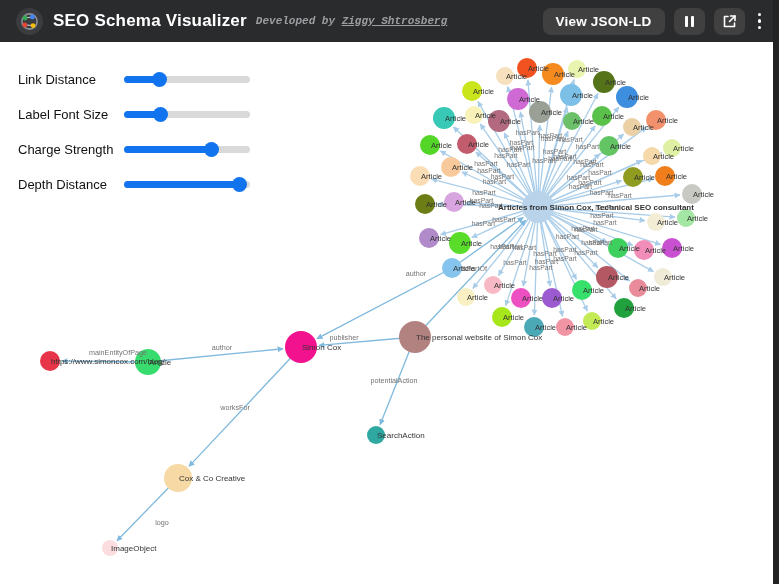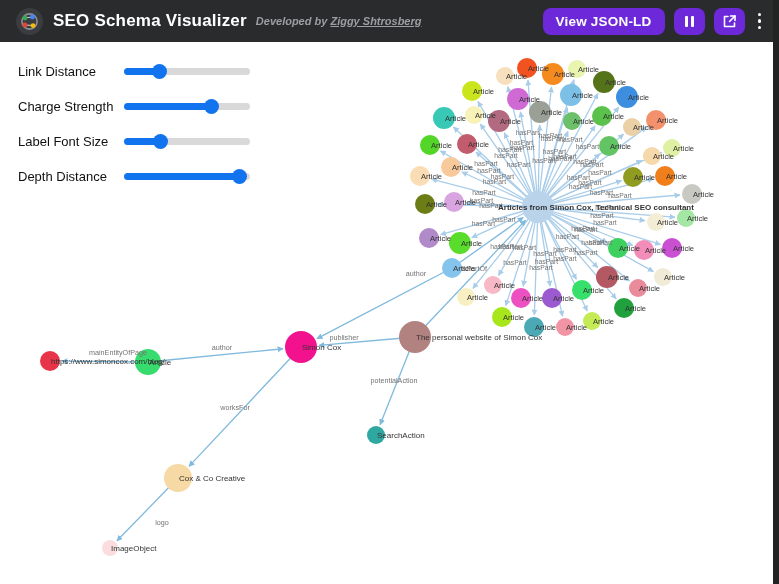--- a/index.html
+++ b/index.html
@@ -17,42 +17,42 @@
   .logo-wrap {
     width:27px; height:27px; border-radius:50%; background:#3a3c3f;
     display:flex; align-items:center; justify-content:center; flex:0 0 auto;
   }
   .app-title {
     color:#ffffff; font-size:17px; font-weight:bold; margin:0 0 0 10px;
     letter-spacing:.2px; white-space:nowrap;
   }
   .app-subtitle {
     color:#9c9ea1; font-size:11px; font-style:italic; font-weight:bold;
-    margin-left:9px; white-space:nowrap;
+    margin-left:9px; white-space:nowrap;font-family:Liberation Mono, monospace;
   }
   .app-subtitle a { color:#9c9ea1; text-decoration:underline; cursor:pointer; }
   .header-actions { margin-left:auto; display:flex; align-items:center; gap:9px; }
   .hbtn {
-    background:#6d28d9; border:none; color:#fff; border-radius:8px;
+    background:#404040; border:none; color:#fff; border-radius:8px;
     font-family:"Liberation Sans", sans-serif; cursor:pointer;
     display:flex; align-items:center; justify-content:center;
   }
   .btn-json { height:27px; padding:0 13px; font-size:13.5px; font-weight:600; letter-spacing:.2px; }
   .btn-sq { width:31px; height:27px; }
   .pause-icon { display:flex; gap:3px; }
   .pause-icon i { display:block; width:3px; height:11px; background:#fff; border-radius:1px; }
   .kebab { background:transparent; border:none; cursor:pointer; display:flex; flex-direction:column; gap:3px; padding:2px 4px; }
   .kebab i { width:3.5px; height:3.5px; border-radius:50%; background:#fff; display:block; }
   
   .window-edge { position:absolute; top:0; right:0; width:6px; height:584px; background:#232323; z-index:11; }
   
   .canvas { position:absolute; top:42px; left:0; width:773px; height:542px; background:#fff; }
   svg.graph { position:absolute; top:0; left:0; }
   
-  .controls { position:absolute; top:12px; left:18px; z-index:5; }
+  .controls { position:absolute; top:20px; left:18px; z-index:5; }
   .ctl-row { display:flex; align-items:center; height:35px; }
   .ctl-label { width:106px; font-size:13px; color:#111; }
   input[type=range] {
     -webkit-appearance:none; appearance:none; width:126px; height:7px;
     border-radius:4px; outline:none; margin:0; cursor:pointer;
     background:linear-gradient(to right,#1273ee 0%,#1273ee var(--fill,50%),#d9d9d9 var(--fill,50%));
   }
   input[type=range]::-webkit-slider-thumb {
     -webkit-appearance:none; appearance:none; width:15px; height:15px;
     border-radius:50%; background:#1273ee; border:none;
@@ -354,26 +354,26 @@
         <text x="111" y="509" font-size="8" fill="#333333" font-family="Liberation Sans, sans-serif">ImageObject</text>
         <text x="498" y="168" font-size="8" font-weight="600" fill="#333333" font-family="Liberation Sans, sans-serif">Articles from Simon Cox, Technical SEO consultant</text>
       </g>
     </svg>
   <div class="controls">
       <div class="ctl-row">
         <span class="ctl-label">Link Distance</span>
         <input type="range" min="0" max="100" value="25" style="--fill: 25%;">
       </div>
       <div class="ctl-row">
+        <span class="ctl-label">Label Font Size</span>
+        <input type="range" min="0" max="100" value="26" style="--fill: 26%;">
+      </div>
+      <div class="ctl-row">
         <span class="ctl-label">Charge Strength</span>
         <input type="range" min="0" max="100" value="72" style="--fill: 72%;">
-      </div>
-      <div class="ctl-row">
-        <span class="ctl-label">Label Font Size</span>
-        <input type="range" min="0" max="100" value="26" style="--fill: 26%;">
       </div>
       <div class="ctl-row">
         <span class="ctl-label">Depth Distance</span>
         <input type="range" min="0" max="100" value="97" style="--fill: 97%;">
       </div>
     </div>
 </div>
 
 <div class="window-edge"></div>
 

